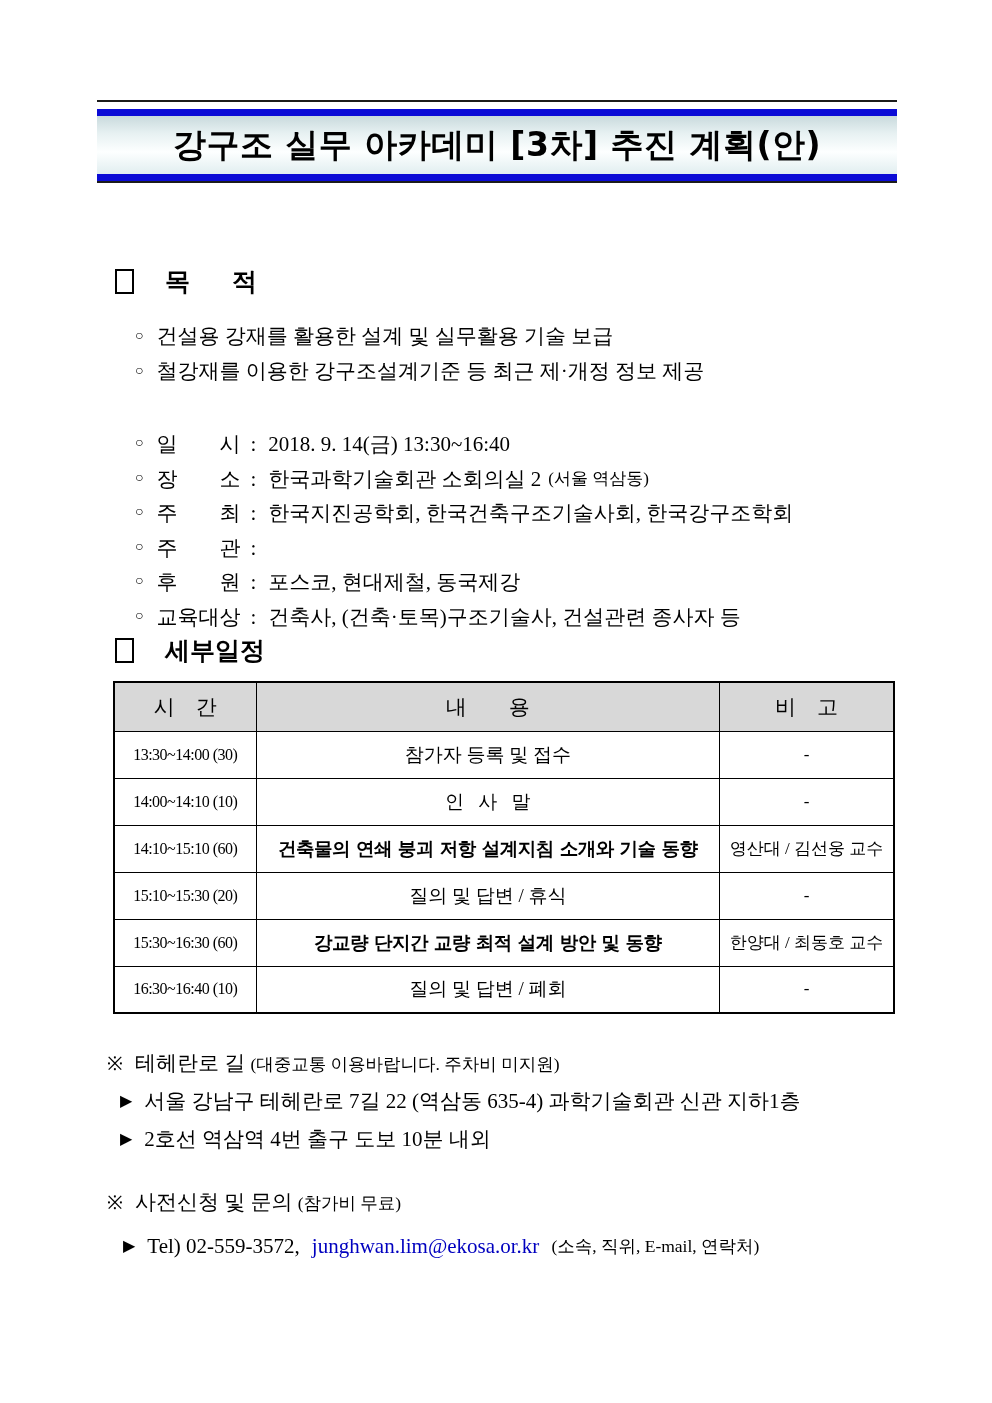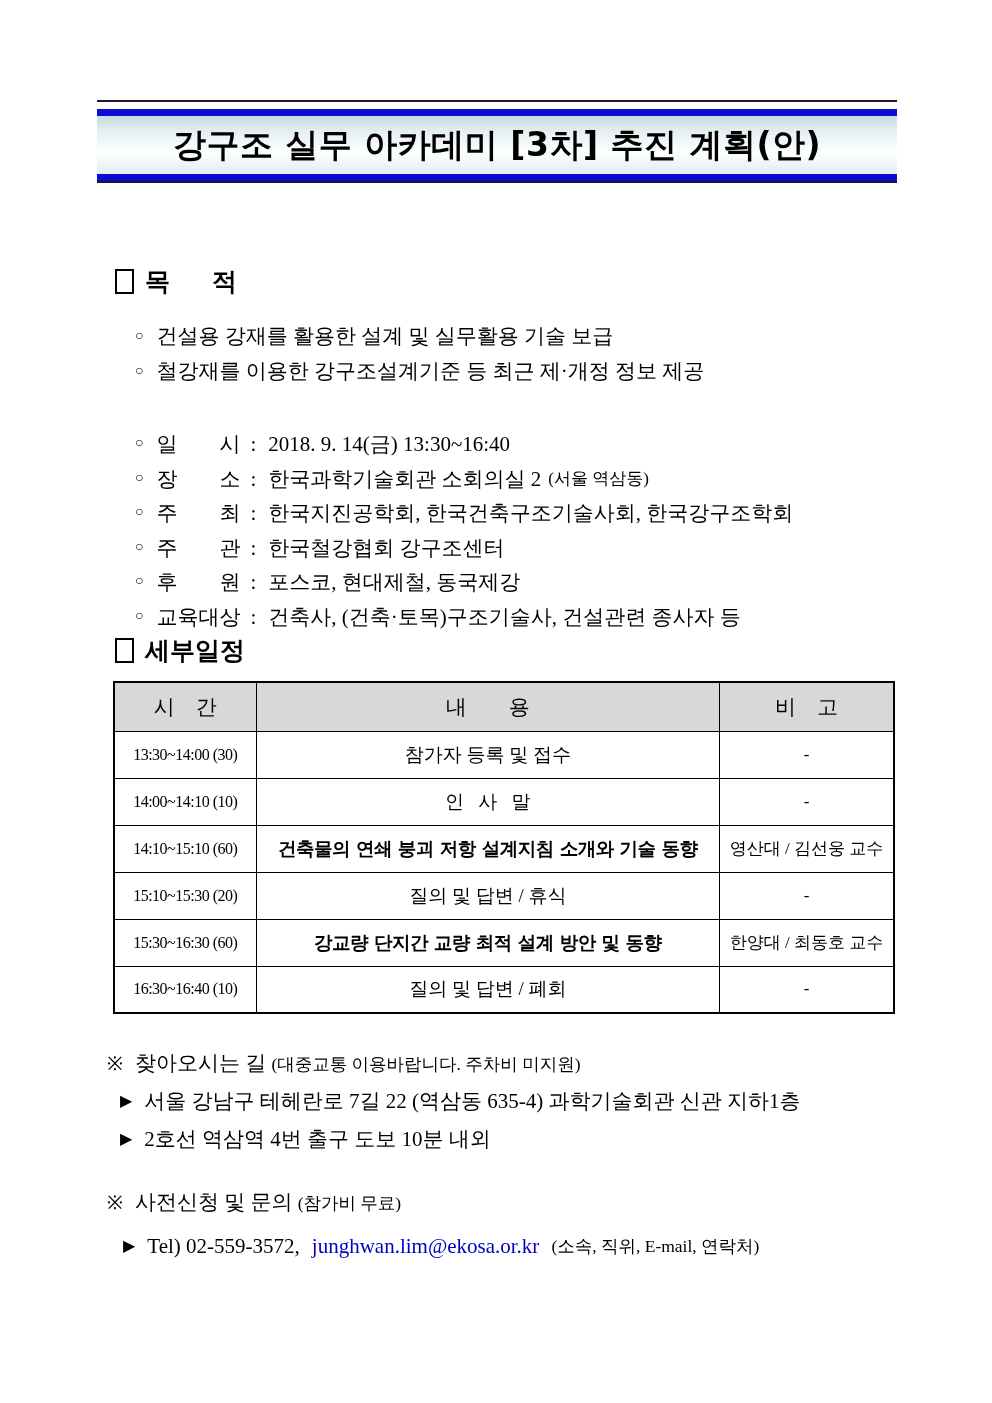--- a/index.html
+++ b/index.html
@@ -21,21 +21,21 @@
     display: flex; align-items: center; justify-content: center;
   }
   .banner-title {
     font-family: "DejaVu Sans", "Liberation Sans", sans-serif;
     font-weight: bold; font-size: 33px; letter-spacing: 0.5px;
   }
   .banner-bottomline { border-top: 2px solid #1b1b1b; }
 
   
   .section { margin-left: 115px; margin-right: 80px; }
-  .sec-header { display: flex; align-items: center; gap: 11px; }
+  .sec-header { display: flex; align-items: center; gap: 31px; }
   .sq {
     display: inline-block; width: 19px; height: 25px;
     border: 2px solid #000; flex: 0 0 auto;
   }
   .sec-title {
     font-family: "DejaVu Sans", "Liberation Sans", sans-serif;
     font-weight: bold; font-size: 25px;
   }
   .sec-title.justify { display: inline-block; width: 92px; text-align: justify; text-align-last: justify; }
 
@@ -151,21 +151,20 @@
       <div class="ov-item">
         <span class="circ">○</span>
         <span class="ov-label">주 최</span>
         <span class="ov-colon">:</span>
         <span class="ov-value">한국지진공학회, 한국건축구조기술사회, 한국강구조학회</span>
       </div>
       <div class="ov-item">
         <span class="circ">○</span>
         <span class="ov-label">주 관</span>
         <span class="ov-colon">:</span>
-        <span class="ov-value">한국철강협회 강구조센터</span>
       </div>
       <div class="ov-item">
         <span class="circ">○</span>
         <span class="ov-label">후 원</span>
         <span class="ov-colon">:</span>
         <span class="ov-value">포스코, 현대제철, 동국제강</span>
       </div>
       <div class="ov-item">
         <span class="circ">○</span>
         <span class="ov-label">교육대상</span>
@@ -218,21 +217,21 @@
           <td class="t">16:30~16:40 (10)</td>
           <td class="c">질의 및 답변 / 폐회</td>
           <td class="r">-</td>
         </tr>
       </tbody>
     </table>
   </section>
 
   <section class="note-section directions-section">
     <div class="note-head">
-      <span class="ref">※</span><span>찾아오시는 길</span>
+      <span class="ref">※</span><span>테헤란로 길</span>
       <span class="small-note">(대중교통 이용바랍니다. 주차비 미지원)</span>
     </div>
     <div class="sub-item">
       <span class="arrow">▶</span>
       <span>서울 강남구 테헤란로 7길 22 (역삼동 635-4) 과학기술회관 신관 지하1층</span>
     </div>
     <div class="sub-item">
       <span class="arrow">▶</span>
       <span>2호선 역삼역 4번 출구 도보 10분 내외</span>
     </div>

